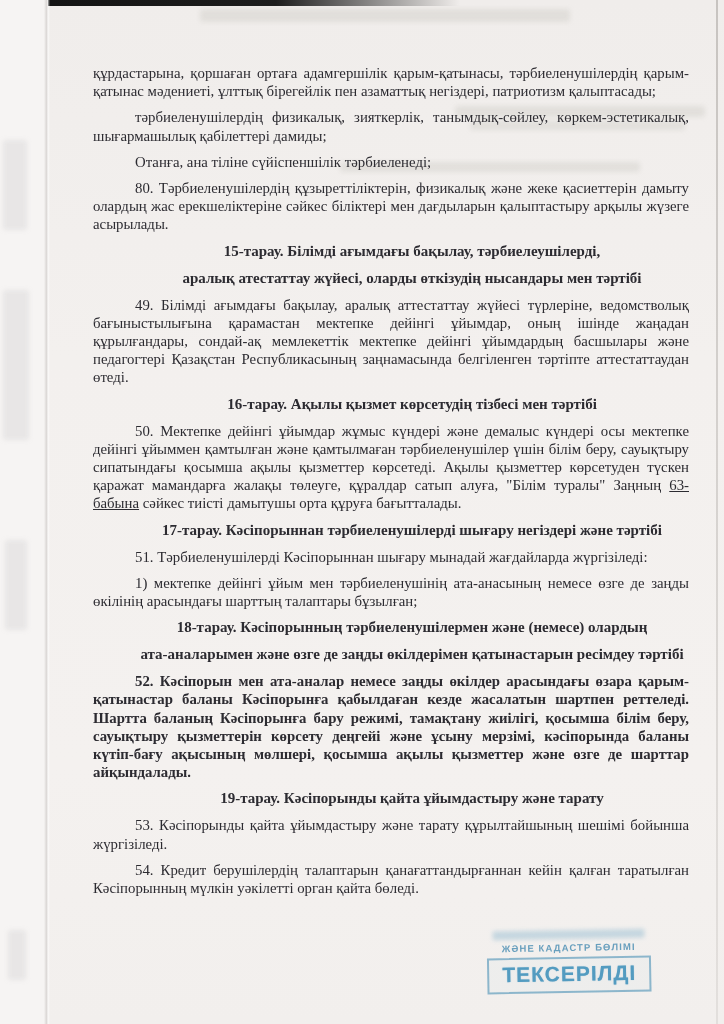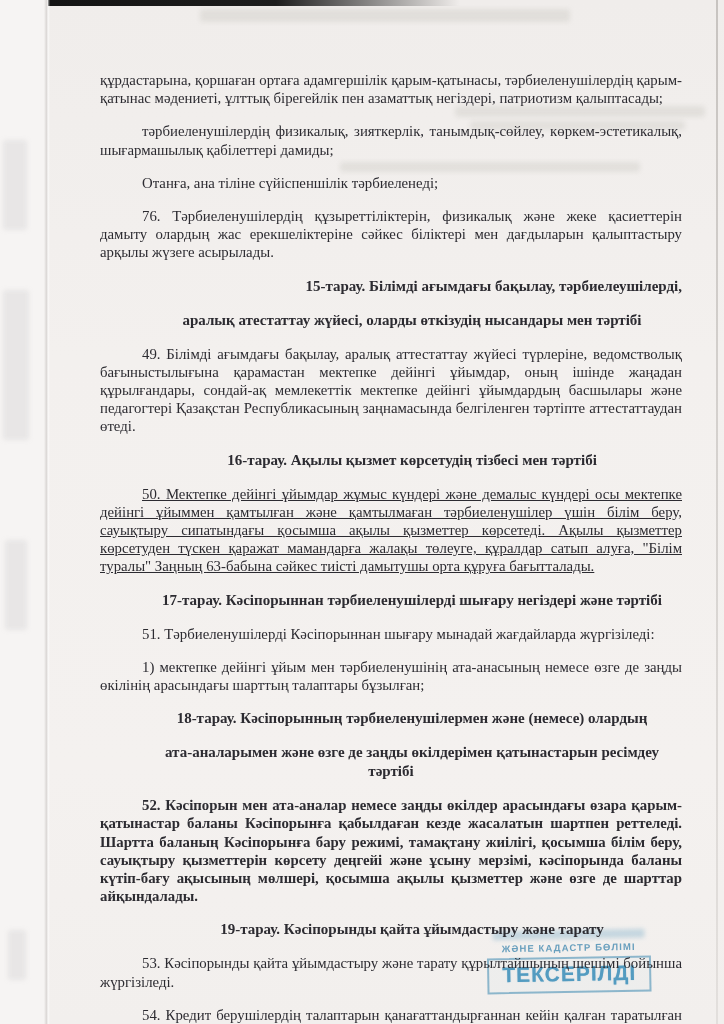--- a/index.html
+++ b/index.html
@@ -17,28 +17,28 @@
   .top-smear { position:absolute; left:200px; top:9px; width:370px; height:13px;
     background:rgba(175,170,162,.25); filter:blur(3px); border-radius:4px; }
   .right-edge { position:absolute; left:716px; top:0; width:2px; height:1024px;
     background:linear-gradient(180deg, rgba(150,145,140,.45), rgba(165,160,155,.2)); }
   .ghost { position:absolute; background:rgba(150,152,138,.16); filter:blur(2.5px); border-radius:3px; }
   .ghost.v { background:rgba(140,142,150,.13); }
 
   
   .page-text { position:absolute; left:85px; top:56px; width:612px; z-index:2;
     font-size:14.8px; line-height:18.2px; text-align:justify; }
-  .page-text p { margin:15px; text-indent:42px; }
+  .page-text p { margin:8px; text-indent:42px; }
   .page-text p.cont { text-indent:0; }
   .chapter { font-weight:bold; text-align:center; line-height:19px; font-size:15px; }
   .law-link { text-decoration:underline; }
-  .mt-h15 { margin-top:16px;text-align:right; }
+  .mt-h15 { margin-top:16px; }
   .mt-p49 { margin-top:13px; }
   .mt-h16 { margin-top:12px; }
-  .mt-p50 { margin-top:9px;text-decoration:underline; }
+  .mt-p50 { margin-top:9px; }
   .mt-h17 { margin-top:14px; }
   .mt-p51 { margin-top:12px; }
   .mt-h18 { margin-top:12px; }
   .mt-p52 { margin-top:14px;font-weight:bold; }
   .mt-h19 { margin-top:11px; }
   .mt-p53 { margin-top:10px; }
 
   
   .stamp { position:absolute; left:483px; top:930px; width:172px; z-index:1;
     text-align:center; transform:rotate(-1deg); mix-blend-mode:multiply;
@@ -77,21 +77,21 @@
     <div class="stamp-box">
       <span>ТЕКСЕРІЛДІ</span>
     </div>
   </div>
 
   <div class="page-text">
 
     <p class="cont">құрдастарына, қоршаған ортаға адамгершілік қарым-қатынасы, тәрбиеленушілердің қарым-қатынас мәдениеті, ұлттық бірегейлік пен азаматтық негіздері, патриотизм қалыптасады;</p>
     <p>тәрбиеленушілердің физикалық, зияткерлік, танымдық-сөйлеу, көркем-эстетикалық, шығармашылық қабілеттері дамиды;</p>
     <p>Отанға, ана тіліне сүйіспеншілік тәрбиеленеді;</p>
-    <p>76. Тәрбиеленушілердің құзыреттіліктерін, физикалық және жеке қасиеттерін дамыту олардың жас ерекшеліктеріне сәйкес біліктері мен дағдыларын қалыптастыру арқылы жүзеге асырылады.</p>
+    <p>80. Тәрбиеленушілердің құзыреттіліктерін, физикалық және жеке қасиеттерін дамыту олардың жас ерекшеліктеріне сәйкес біліктері мен дағдыларын қалыптастыру арқылы жүзеге асырылады.</p>
 
     <p class="chapter mt-h15">15-тарау. Білімді ағымдағы бақылау, тәрбиелеушілерді,</p>
     <p class="chapter">аралық атестаттау жүйесі, оларды өткізудің нысандары мен тәртібі</p>
     <p class="mt-p49">49. Білімді ағымдағы бақылау, аралық аттестаттау жүйесі түрлеріне, ведомстволық бағыныстылығына қарамастан мектепке дейінгі ұйымдар, оның ішінде жаңадан құрылғандары, сондай-ақ мемлекеттік мектепке дейінгі ұйымдардың басшылары және педагогтері Қазақстан Республикасының заңнамасында белгіленген тәртіпте аттестаттаудан өтеді.</p>
 
     <p class="chapter mt-h16">16-тарау. Ақылы қызмет көрсетудің тізбесі мен тәртібі</p>
     <p class="mt-p50">
       <span>50. Мектепке дейінгі ұйымдар жұмыс күндері және демалыс күндері осы мектепке дейінгі ұйыммен қамтылған және қамтылмаған тәрбиеленушілер үшін білім беру, сауықтыру сипатындағы қосымша ақылы қызметтер көрсетеді. Ақылы қызметтер көрсетуден түскен қаражат мамандарға жалақы төлеуге, құралдар сатып алуға, "Білім туралы" Заңның </span><span class="law-link">63-бабына</span><span> сәйкес тиісті дамытушы орта құруға бағытталады.</span>
     </p>
 

